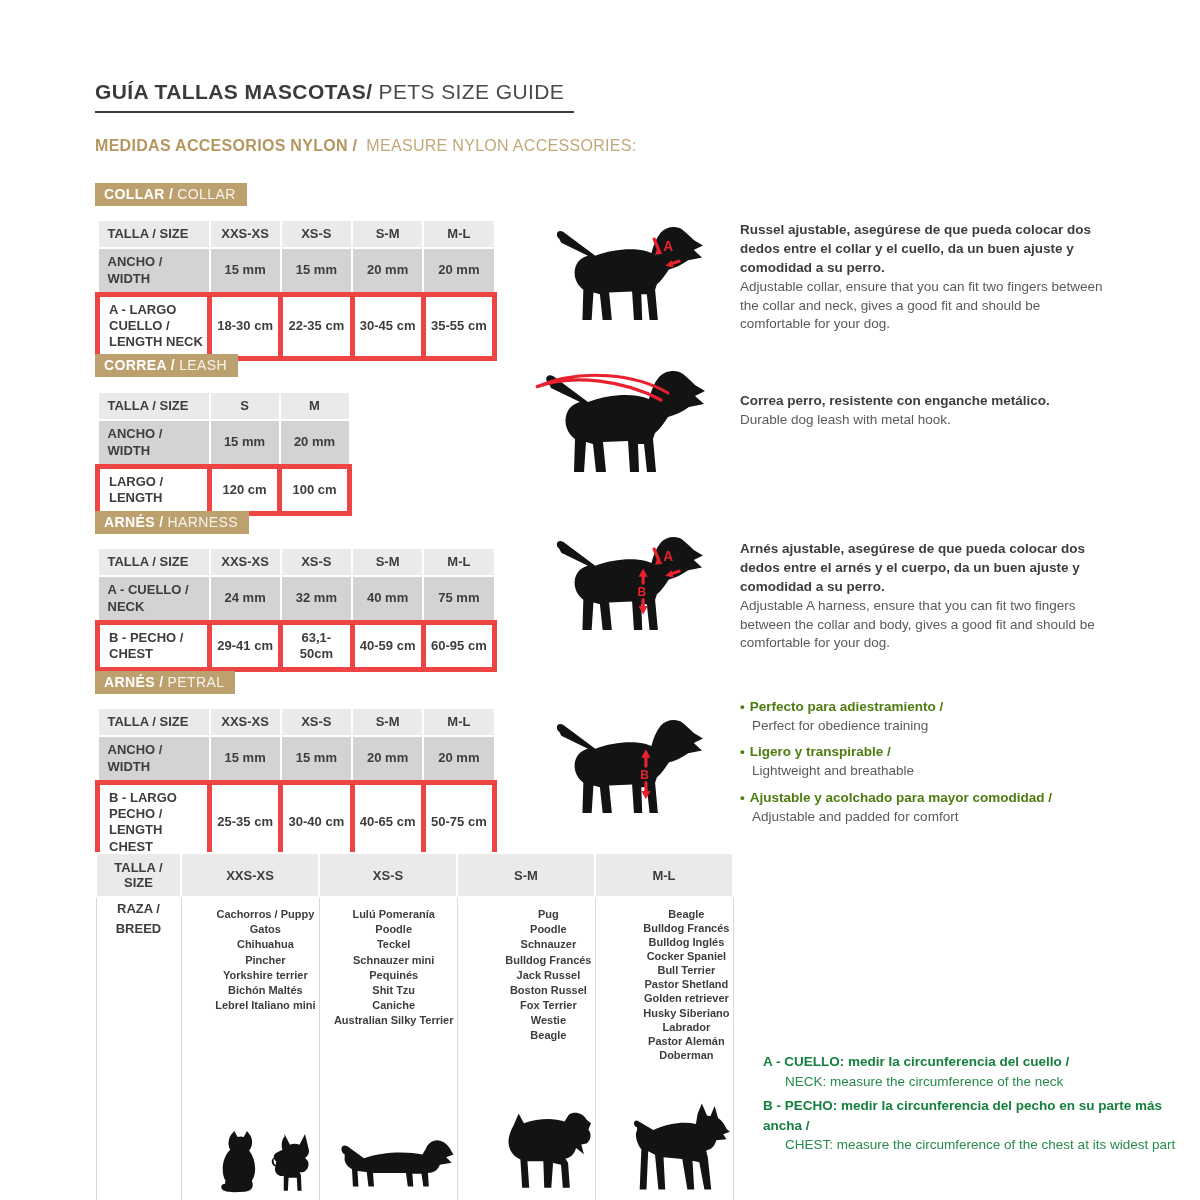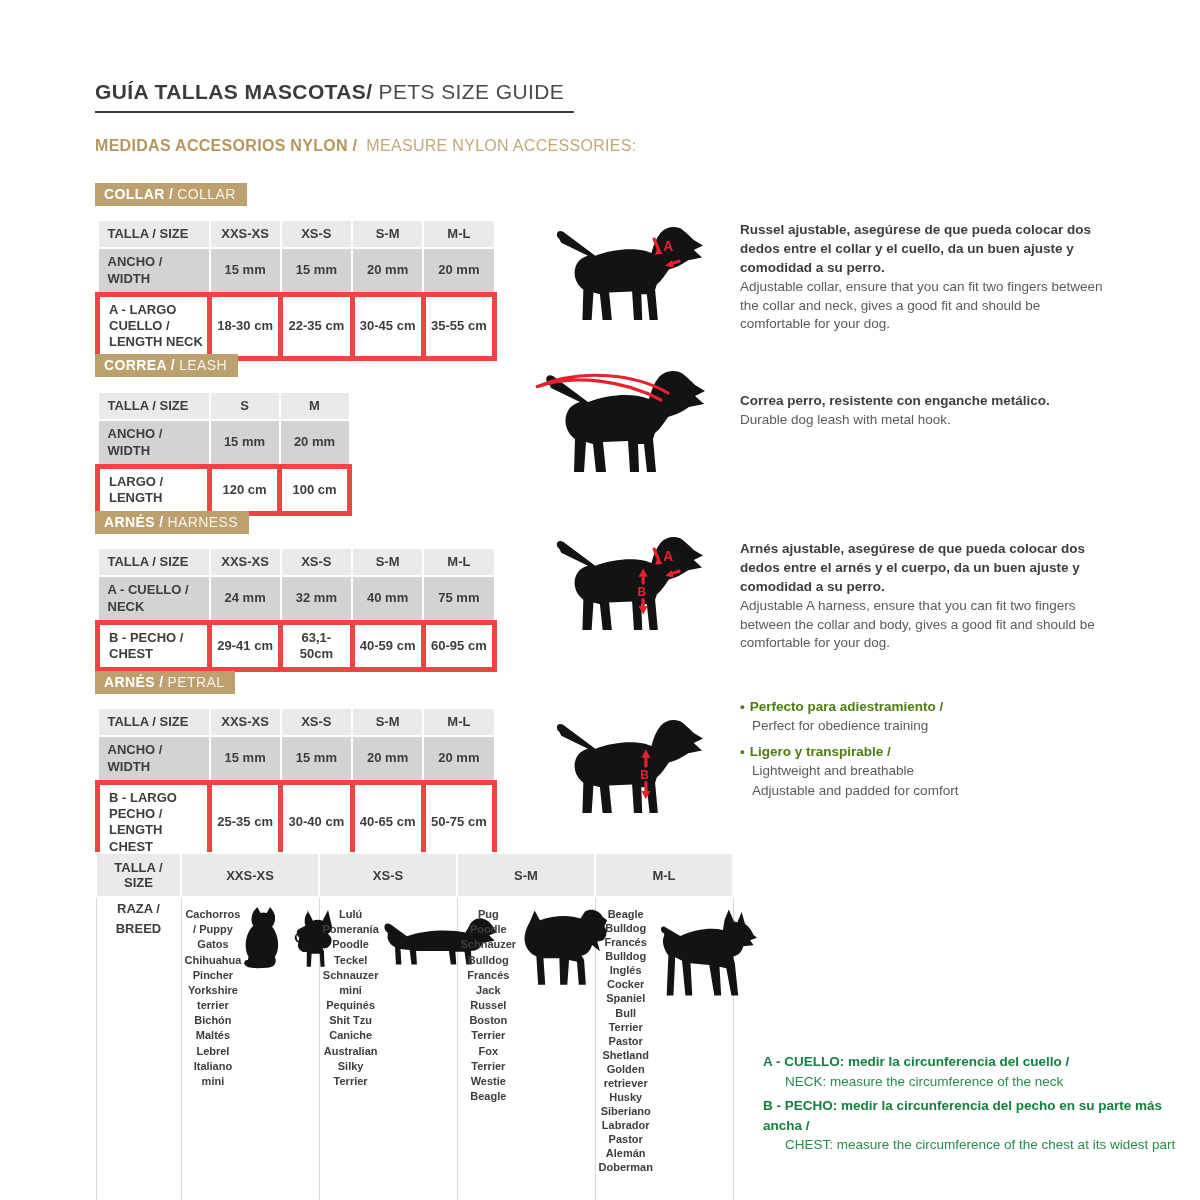--- a/index.html
+++ b/index.html
@@ -43,21 +43,21 @@
   .bullets{font-size:13.5px;line-height:1.42;}
   .bullets .b-es{font-weight:bold;color:#4d7c0f;margin-top:7px;}
   .bullets .b-es .dot{margin-right:5px;}
   .bullets .b-en{font-weight:normal;color:#5a5a5a;padding-left:12px;}
 
   
   table.bt{border-collapse:collapse;table-layout:fixed;font-size:11px;font-weight:bold;color:#3d3d3d;}
   table.bt tr.th td{background:#eaeaea;border:2px solid #fff;font-size:13px;text-align:center;padding:6px 2px;}
   table.bt tr.body td{border:1px solid #d9d9d9;vertical-align:top;background:#fff;}
   table.bt td.raza{vertical-align:middle;text-align:center;font-size:13px;line-height:1.5;}
-  .bc{height:286px;display:flex;flex-direction:row;justify-content:space-between;align-items:flex-start;padding:8px 2px 6px;}
+  .bc{height:286px;display:flex;flex-direction:column;justify-content:space-between;align-items:flex-end;padding:8px 2px 6px;}
   .blist{line-height:1.38;text-align:center;}
   .bt .tight .blist{line-height:1.28;}
   .bsil{display:flex;align-items:flex-end;gap:8px;}
 
   
   .legend{font-size:13.5px;line-height:1.45;color:#15803d;}
   .legend .l-es{font-weight:bold;margin-top:5px;}
   .legend .l-en{font-weight:normal;padding-left:22px;opacity:.92;}
 
   
@@ -281,20 +281,21 @@
     <polygon class="rfill" points="110,88 120,88 115,97"></polygon>
     <text class="rtext-s" x="109" y="75">B</text>
   </g>
 </svg>
 
 <div class="abs bullets" style="left:740px;top:690px;width:395px">
   <div class="b-es"><span class="dot">•</span><span>Perfecto para adiestramiento /</span></div>
   <div class="b-en">Perfect for obedience training</div>
   <div class="b-es"><span class="dot">•</span><span>Ligero y transpirable /</span></div>
   <div class="b-en">Lightweight and breathable</div>
+  <div class="b-es"><span class="dot">•</span><span>Ajustable y acolchado para mayor comodidad /</span></div>
   <div class="b-en">Adjustable and padded for comfort</div>
 </div>
 
 <table class="bt abs" style="left:95px;top:852px;width:637px">
   <colgroup>
       <col style="width:85px">
       <col style="width:138px">
       <col style="width:138px">
       <col style="width:138px">
       <col style="width:138px">
@@ -353,21 +354,21 @@
       </div>
     </td>
     <td>
       <div class="bc">
         <div class="blist">
           <div>Pug</div>
           <div>Poodle</div>
           <div>Schnauzer</div>
           <div>Bulldog Francés</div>
           <div>Jack Russel</div>
-          <div>Boston Terrier</div>
+          <div>Boston Russel</div>
           <div>Fox Terrier</div>
           <div>Westie</div>
           <div>Beagle</div>
         </div>
         <div class="bsil">
           <svg viewBox="0 0 104 94" style="width:92px;height:83px">
             <path class="dark" d="M15,18 L21,4 L27,15 C44,9 61,9 73,13 L78,5 C85,1 94,4 98,11 L103,15 L100,22 C104,27 103,34 98,38 L92,39 L95,50 L86,43 C84,50 80,54 74,55 L77,60 L79,88 L71,88 L69,62 L60,60 L58,88 L50,88 L49,58 L31,58 L33,88 L25,88 L23,56 C13,52 8,42 10,31 C11,26 13,21 15,18 Z"></path>
           </svg>
         </div>
       </div>

